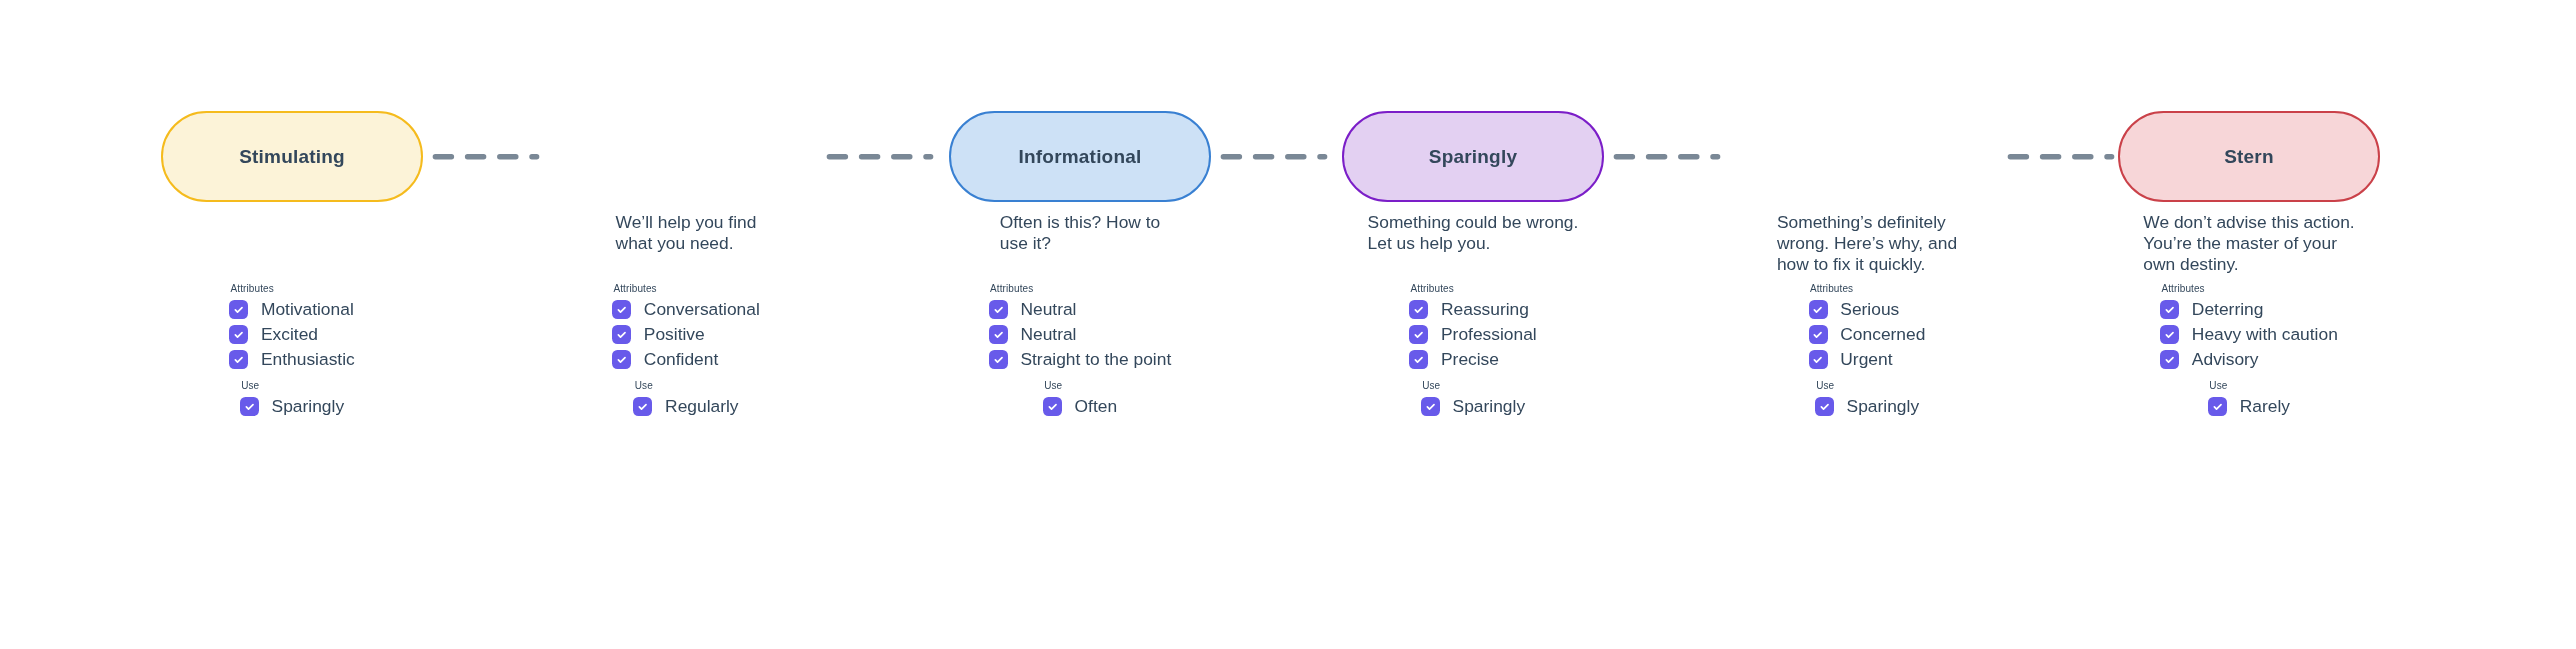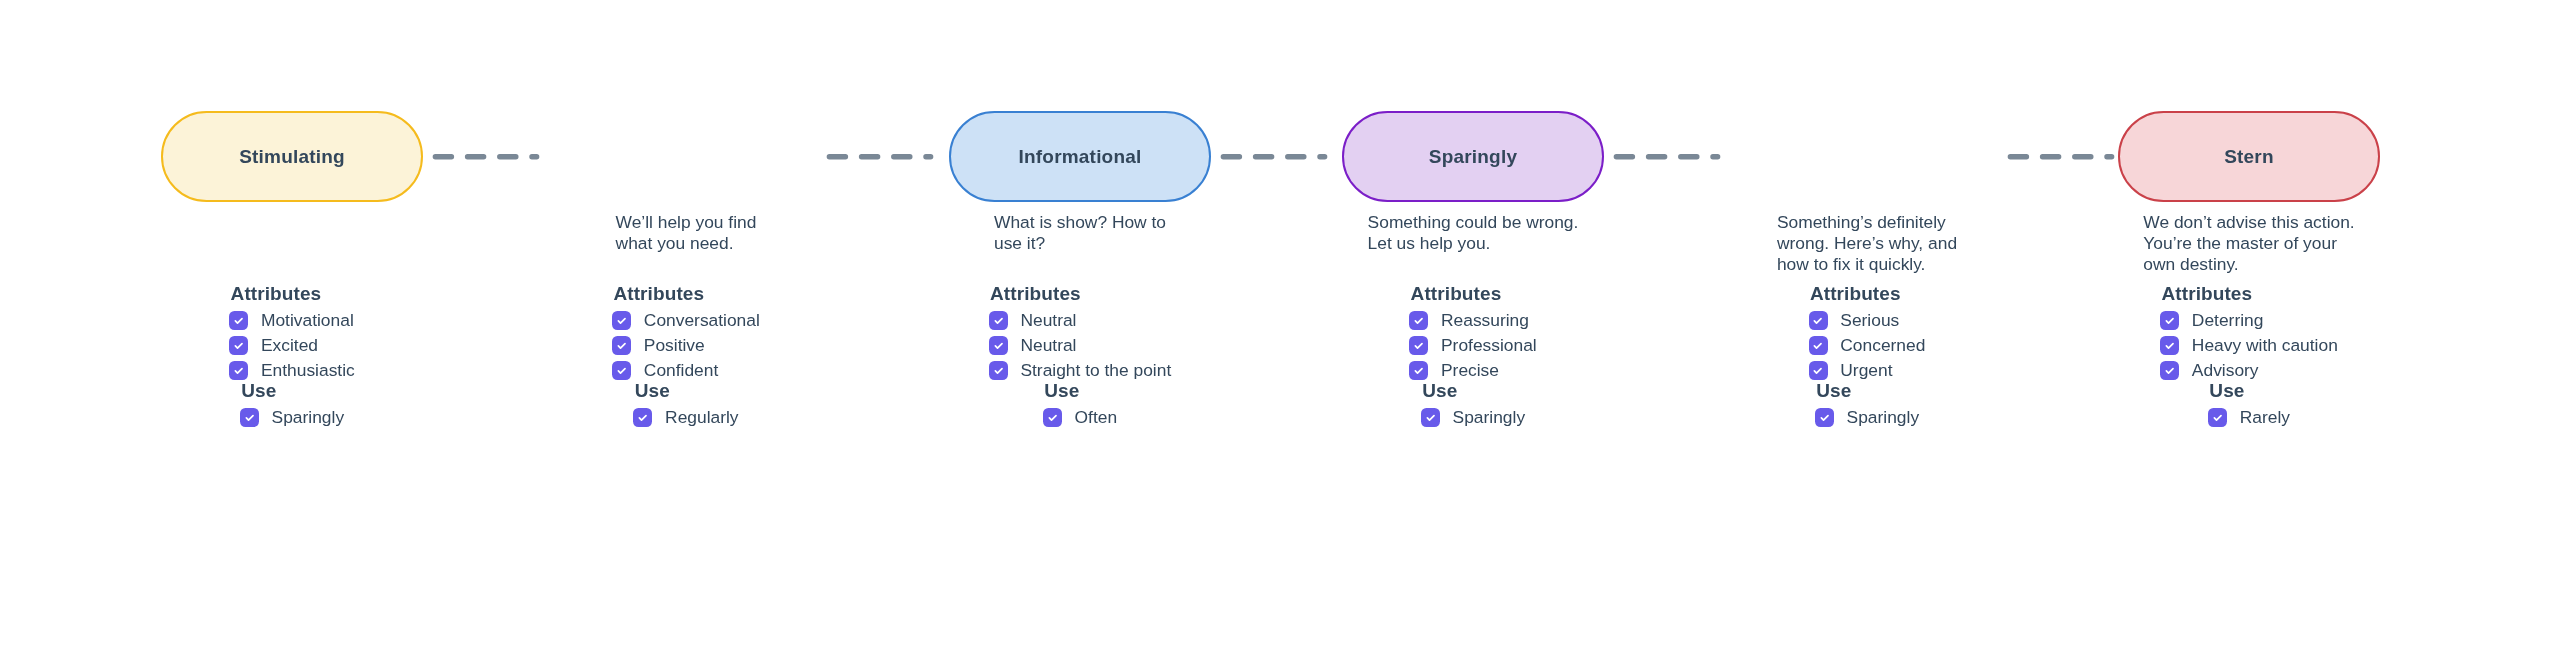--- a/index.html
+++ b/index.html
@@ -72,22 +72,22 @@
     position: absolute;
     left: 0;
     width: 262px;
     display: flex;
     justify-content: center;
   }
   .block-attrs { top: 172px; }
   .block-use   { top: 269px; }
   .block-inner { text-align: left; }
   .sec-label {
-    font-size: 19px;
-    font-weight: 700;
+    font-size: 10px;
+    font-weight: 400;
     margin: 0 0 5.4px 1.3px;
     letter-spacing: 0.1px;
   }
   .row {
     display: flex;
     align-items: center;
   }
   .row + .row { margin-top: 4px; }
   .cb {
     width: 19px;
@@ -216,21 +216,21 @@
   </div>
 
   <div class="col" style="left: 788px;">
     <div class="pill" style="background: rgb(205, 225, 246); border-color: rgb(57, 128, 210);">
       <span class="pill-label">Informational</span>
     </div>
     <svg class="connector" width="108" height="5.4" viewBox="0 0 161 8">
       <line class="connector-line" x1="5" y1="4" x2="156" y2="4" stroke-width="8" stroke-linecap="round" stroke-dasharray="24 24" stroke="#7A8896"></line>
     </svg>
     <div class="desc-wrap">
-      <p class="desc">What is show? How to
+      <p class="desc">Often is this? How to
 use it?</p>
     </div>
     <div class="block block-attrs">
       <div class="block-inner">
         <div class="sec-label">Attributes</div>
         <div class="row">
           <span class="cb" style="background: rgb(104, 90, 234);">
                 <svg width="11.4" height="11.4" viewBox="0 0 24 24">
                   <path class="check-path" d="M5 12.5l4.5 4.5L19 7.5" fill="none" stroke-width="3.6" stroke-linecap="round" stroke-linejoin="round" stroke="#ffffff"></path>
                 </svg>

